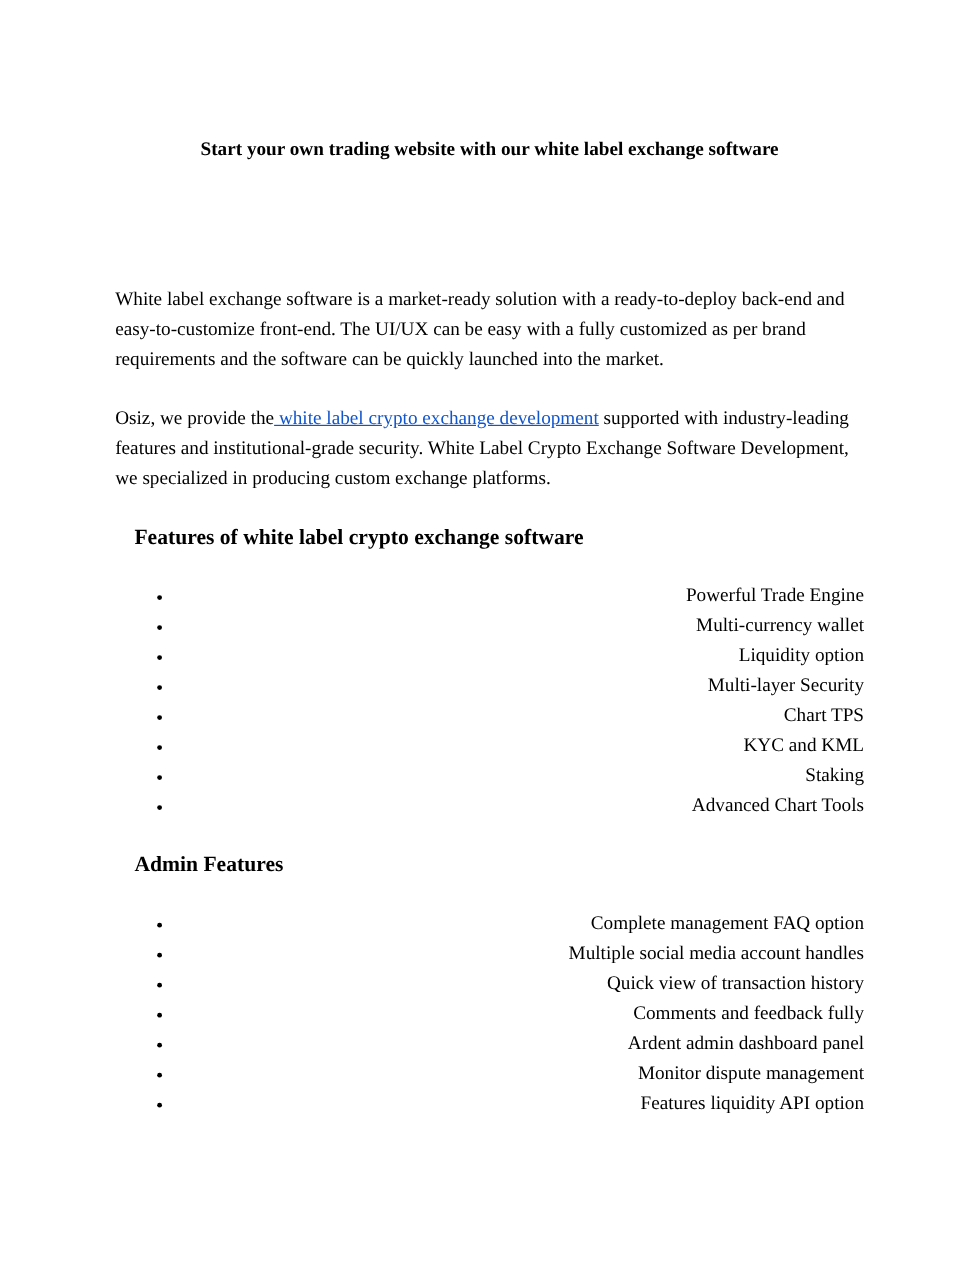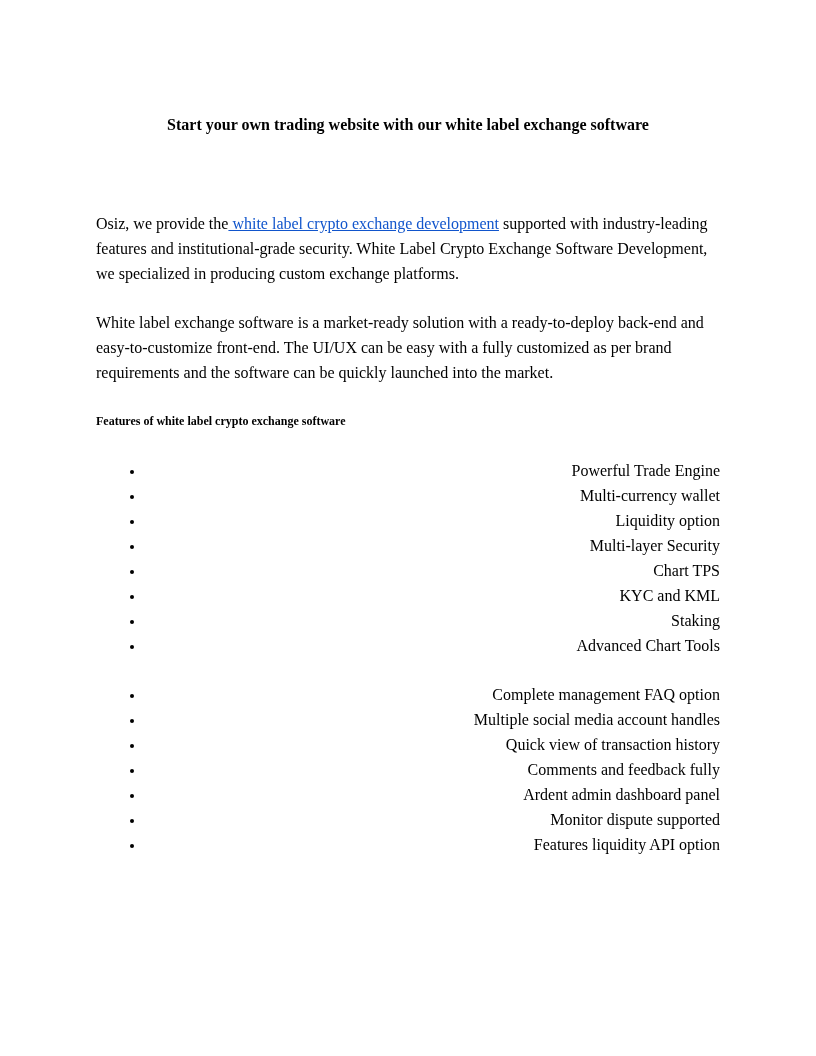--- a/index.html
+++ b/index.html
@@ -18,36 +18,37 @@
     height: 1056px;
     background: #ffffff;
     padding: 112px 96px 0 96px;
     overflow: hidden;
   }
   .doc-title {
     font-weight: bold;
     font-size: 16px;
     text-align: center;
     line-height: 25px;
-    margin-bottom: 74px;
+    margin-bottom: 100px;
   }
   .para {
     line-height: 25px;
     margin-bottom: 24px;
   }
   .para a {
     color: #1155cc;
     text-decoration: underline;
     cursor: pointer;
   }
   .section-heading {
     font-weight: bold;
-    font-size: 12px;
+    font-size: 18px;
     line-height: 25px;
     margin-bottom: 24px;
+    margin-left: 16px;
   }
   ul.bullet-list {
     list-style-type: disc;
     margin: 0 0 24px 0;
     padding-left: 49px;
   }
   ul.bullet-list li {
     line-height: 25px;
     text-align: right;
   }
@@ -56,44 +57,45 @@
   }
 </style>
 </head>
 <body>
 
 <div class="page">
 
   <div class="doc-title">Start your own trading website with our white label exchange software</div>
 
   <p class="para">
-    <span>Osiz, we provide the</span><a> white label crypto exchange development</a><span> supported with industry-leading features and institutional-grade security. White Label Crypto Exchange Software Development, we specialized in producing custom exchange platforms.</span>
+    <span>White label exchange software is a market-ready solution with a ready-to-deploy back-end and easy-to-customize front-end. The UI/UX can be easy with a fully customized as per brand requirements and the software can be quickly launched into the market.</span>
   </p>
 
   <p class="para">
-    <span>White label exchange software is a market-ready solution with a ready-to-deploy back-end and easy-to-customize front-end. The UI/UX can be easy with a fully customized as per brand requirements and the software can be quickly launched into the market.</span>
+    <span>Osiz, we provide the</span><a> white label crypto exchange development</a><span> supported with industry-leading features and institutional-grade security. White Label Crypto Exchange Software Development, we specialized in producing custom exchange platforms.</span>
   </p>
 
   <div class="section-heading">Features of white label crypto exchange software</div>
 
   <ul class="bullet-list">
     <li>Powerful Trade Engine</li>
     <li>Multi-currency wallet</li>
     <li>Liquidity option</li>
     <li>Multi-layer Security</li>
     <li>Chart TPS</li>
     <li>KYC and KML</li>
     <li>Staking</li>
     <li>Advanced Chart Tools</li>
   </ul>
 
+  <div class="section-heading">Admin Features</div>
 
   <ul class="bullet-list">
     <li>Complete management FAQ option</li>
     <li>Multiple social media account handles</li>
     <li>Quick view of transaction history</li>
     <li>Comments and feedback fully</li>
     <li>Ardent admin dashboard panel</li>
-    <li>Monitor dispute supported</li>
+    <li>Monitor dispute management</li>
     <li>Features liquidity API option</li>
   </ul>
 
 </div>
 
 </body></html>

